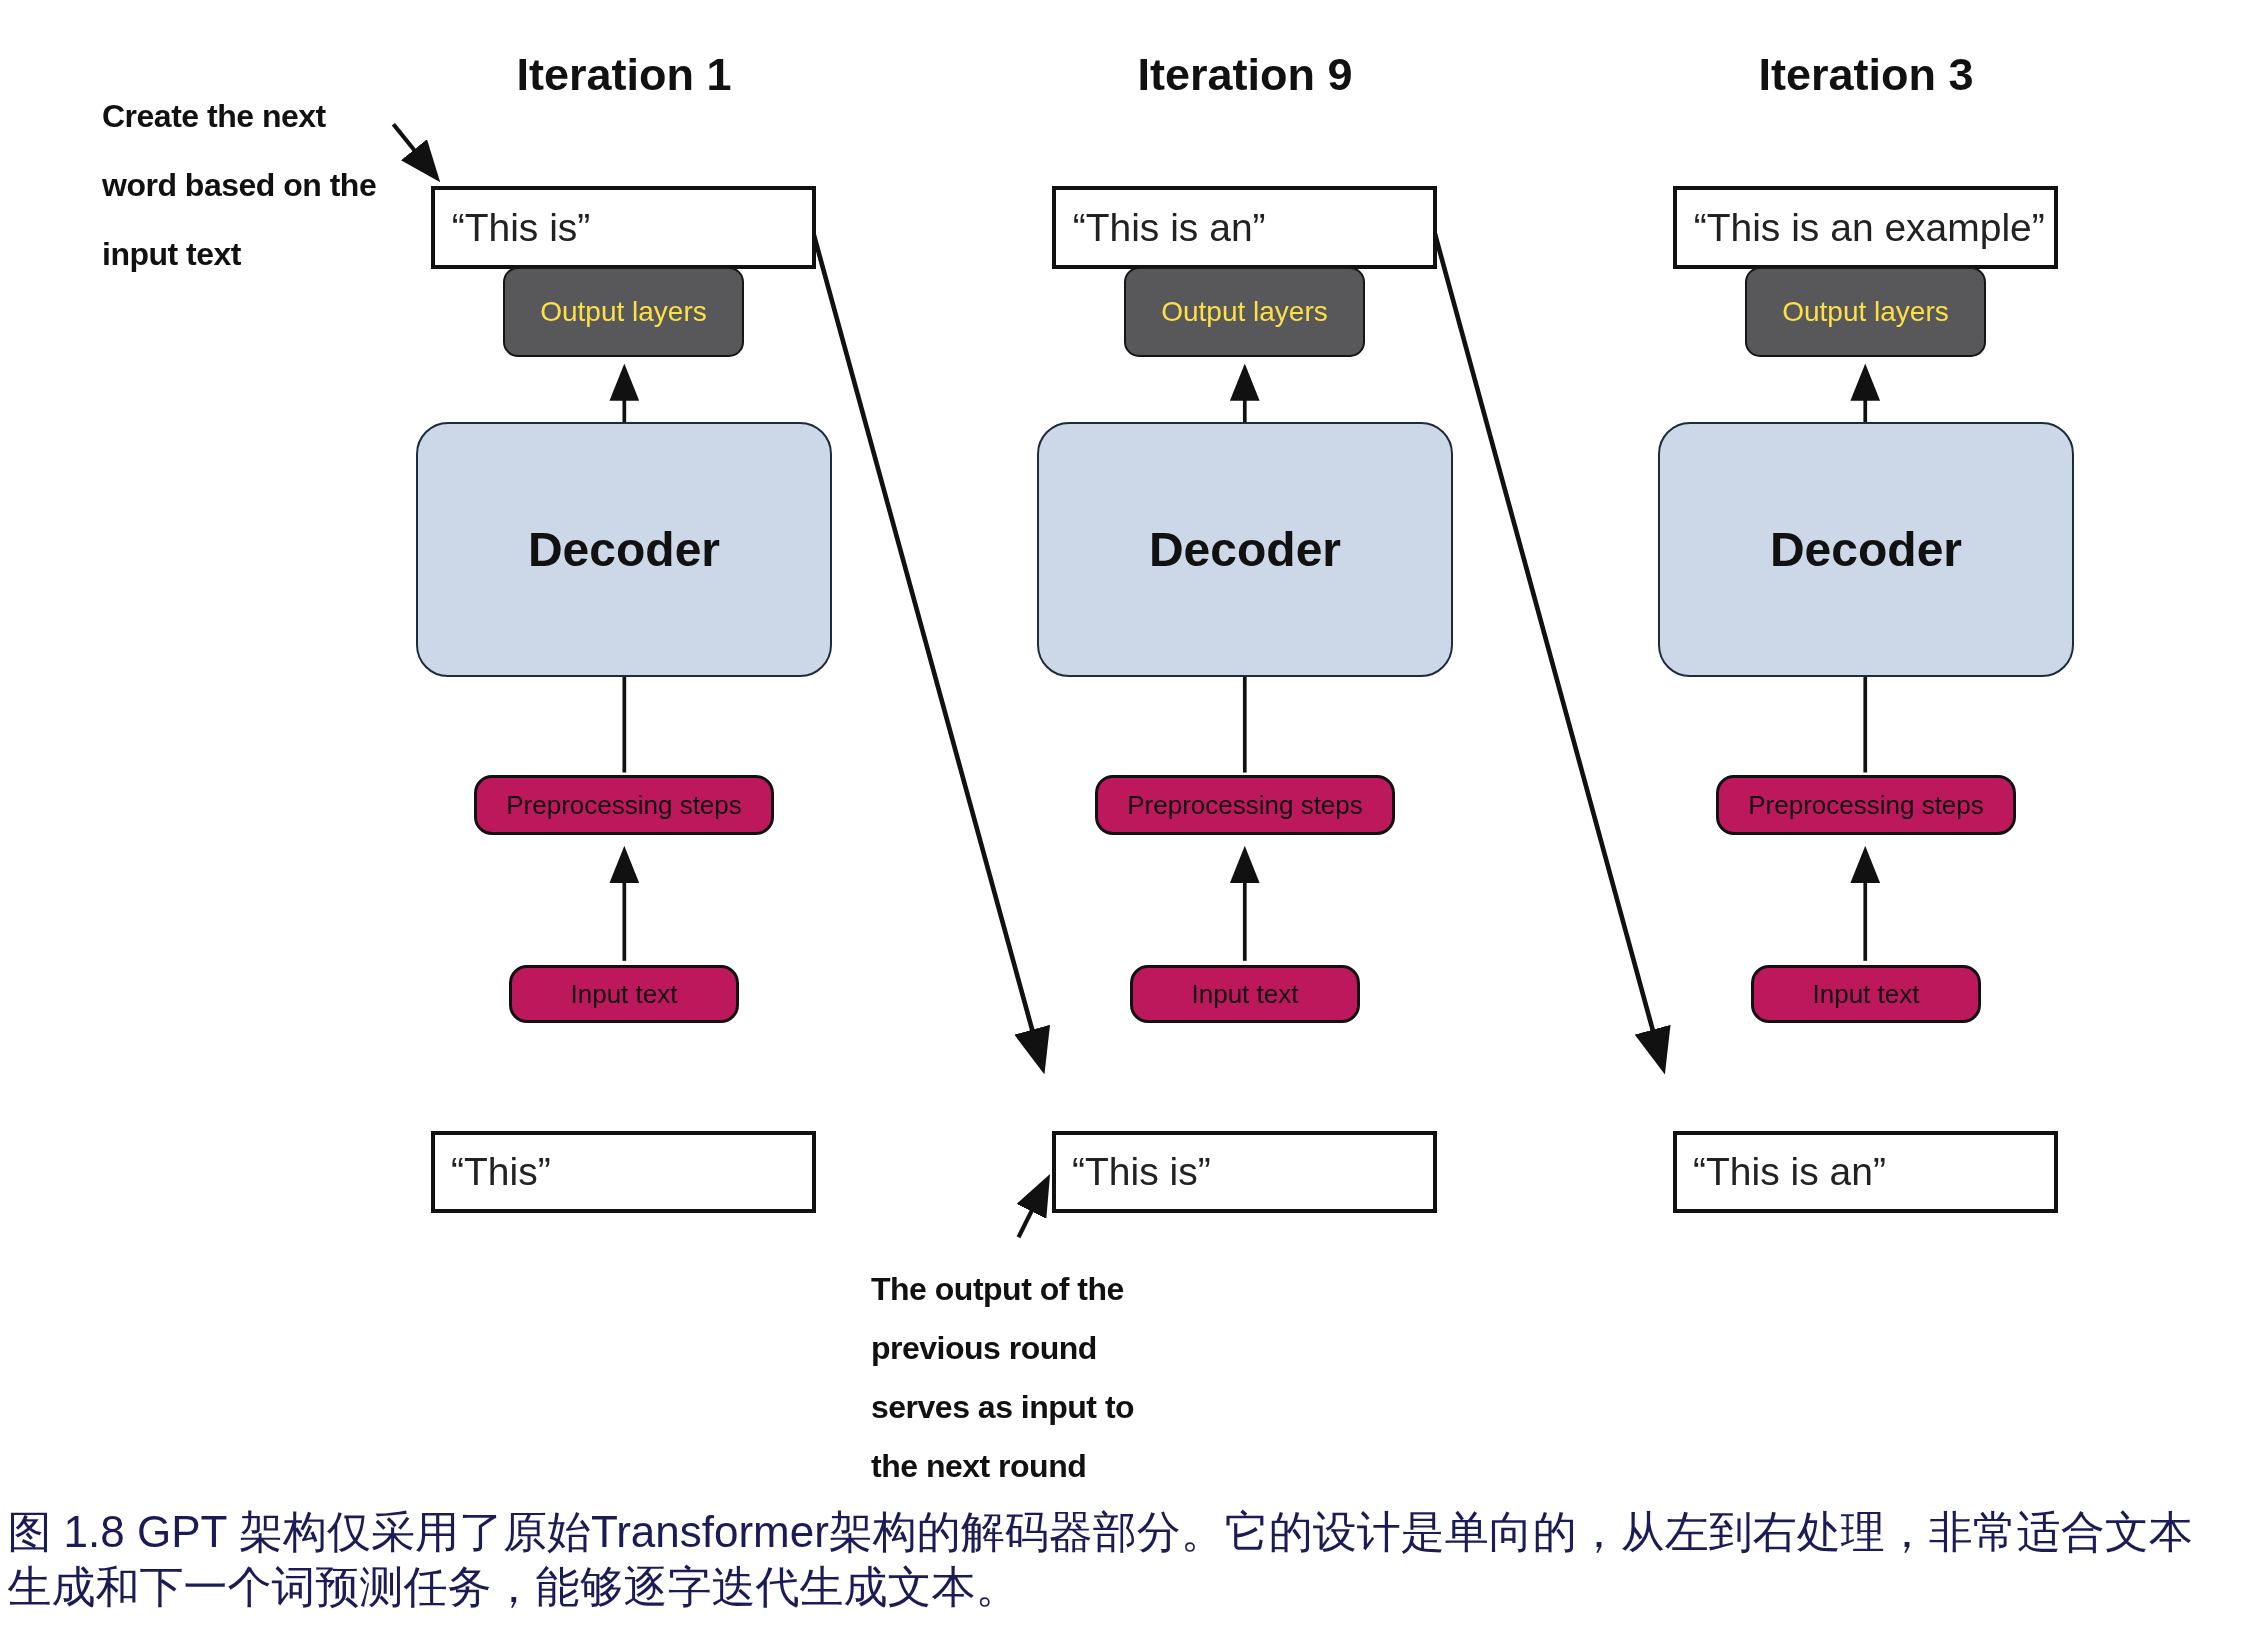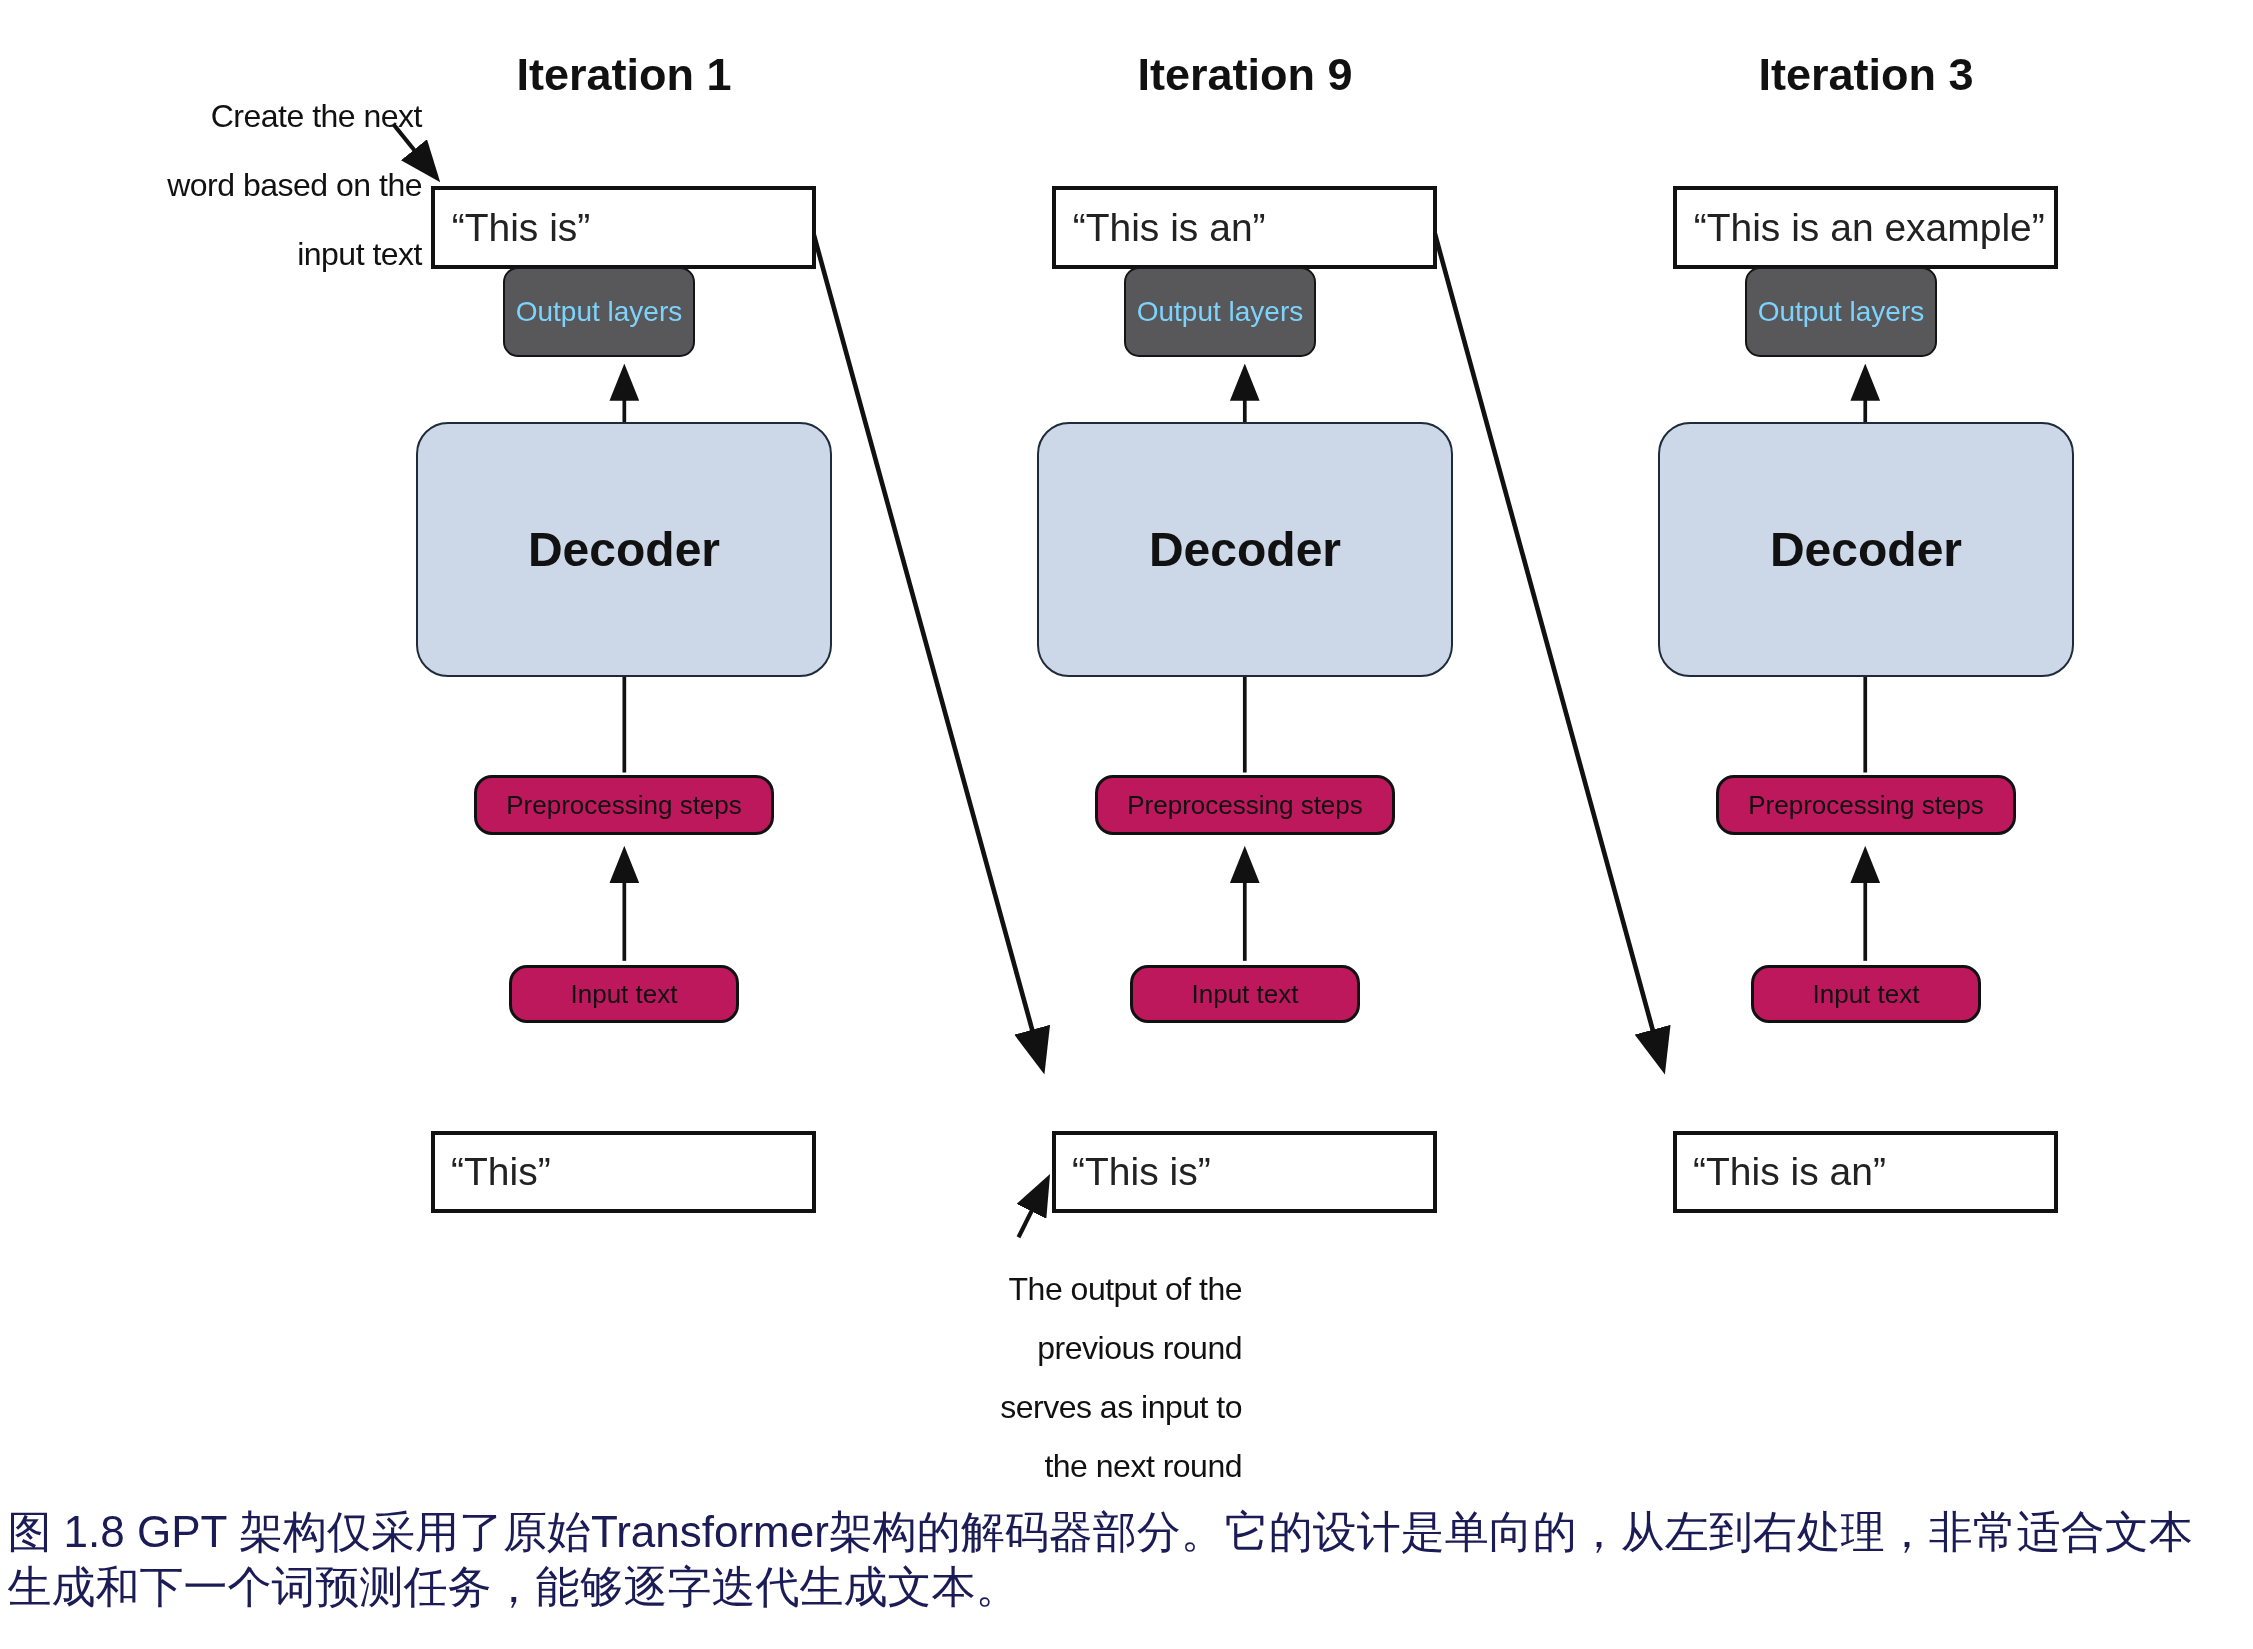--- a/index.html
+++ b/index.html
@@ -24,46 +24,46 @@
   .txtbox{
     position:absolute;left:15px;width:385px;height:83px;
     background:#fff;border:4.6px solid var(--box_border,#111);
     box-sizing:border-box;
     display:flex;align-items:center;
     padding-left:16.7px;font-size:39px;color:#222;white-space:nowrap;margin-top:44px;
   }
   .txtbox.top{top:142px;}
   .txtbox.bottom{top:1087px;height:82px;padding-left:16px;}
   .pill{
-    position:absolute;left:87px;top:267px;width:192px;height:90px;
+    position:absolute;left:87px;top:267px;width:241px;height:90px;
     background:var(--output_layers_fill,#58585a);
     border:2.8px solid #151515;border-radius:15px;box-sizing:border-box;
     display:flex;align-items:center;justify-content:center;
-    color:#7dd3fc;font-size:28px;white-space:nowrap;
+    color:#fde047;font-size:28px;white-space:nowrap;
   }
   .decoder{
     position:absolute;left:0;top:422px;width:416px;height:255px;
     background:var(--decoder_fill,#ccd7e8);
     border:2.8px solid var(--decoder_border,#1e2b3a);
     border-radius:32px;box-sizing:border-box;
     display:flex;align-items:center;justify-content:center;
     font-size:48px;font-weight:bold;color:#111;
   }
   .rbox{
     position:absolute;background:#be185d;
     border:3.7px solid var(--box_border,#111);border-radius:18px;box-sizing:border-box;
     display:flex;align-items:center;justify-content:center;
     font-size:26px;color:#111;white-space:nowrap;
   }
   .rbox.prep{left:58px;top:775px;width:300px;height:60px;}
   .rbox.input{left:93px;top:965px;width:230px;height:58px;}
 
   .annotation{
-    position:absolute;text-align:right;
-    font-weight:normal;font-size:32px;color:#111;letter-spacing:-0.5px;
+    position:absolute;text-align:left;
+    font-weight:bold;font-size:32px;color:#111;letter-spacing:-0.5px;
     white-space:nowrap;
   }
   .annotation.create{left:102px;top:82px;width:320px;line-height:69px;}
   .annotation.previous{left:871px;top:1260px;width:371px;line-height:59px;}
 
   .caption{
     position:absolute;left:7.4px;top:1460px;width:2247px;
     font-size:44px;line-height:55px;
     color:var(--caption_color,#1b1b55);
     font-family:"Liberation Sans","DejaVu Sans",sans-serif;

